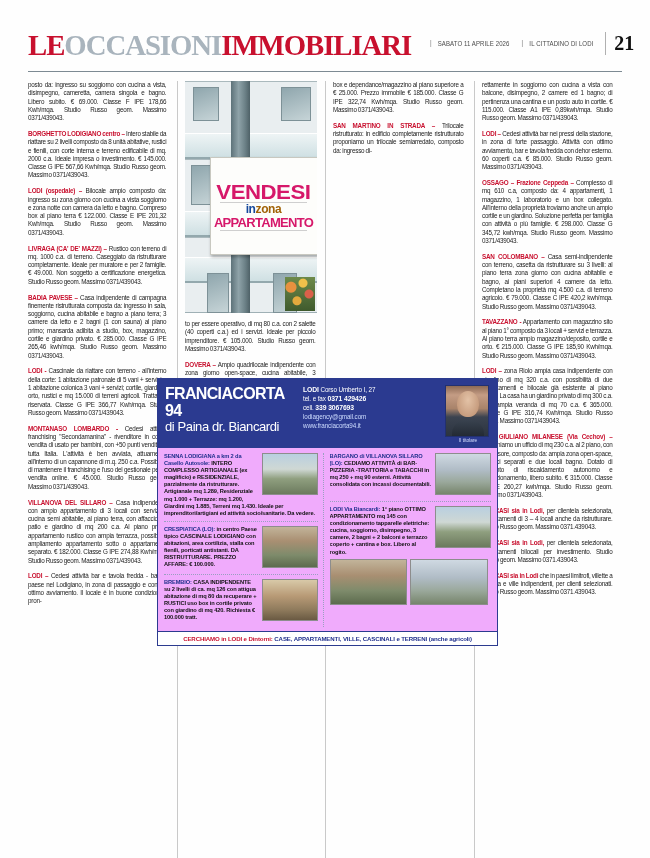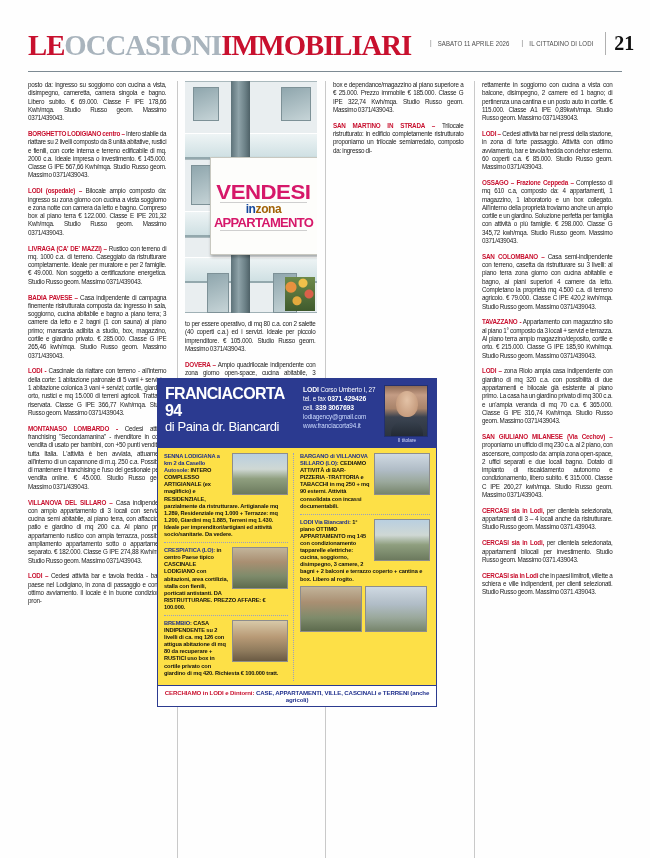--- a/index.html
+++ b/index.html
@@ -194,23 +194,23 @@
       radial-gradient(circle at 40% 70%, #e2a93d 0 4px, transparent 5px),
       linear-gradient(180deg,#6d8a4a,#3f5a2d);
     z-index: 4;
   }
 
   
   .agency {
     position: absolute;
     left: 157px;
     top: 378px;
-    width: 280px;
+    width: 341px;
     border: 1px solid #2c3b8f;
-    background: #fde047;
+    background: #f0abfc;
     z-index: 5;
   }
   .ag-head {
     background: #2b3a90;
     color: #ffffff;
     display: flex;
     padding: 6px 6px 5px 7px;
     gap: 6px;
     align-items: flex-start;
   }

